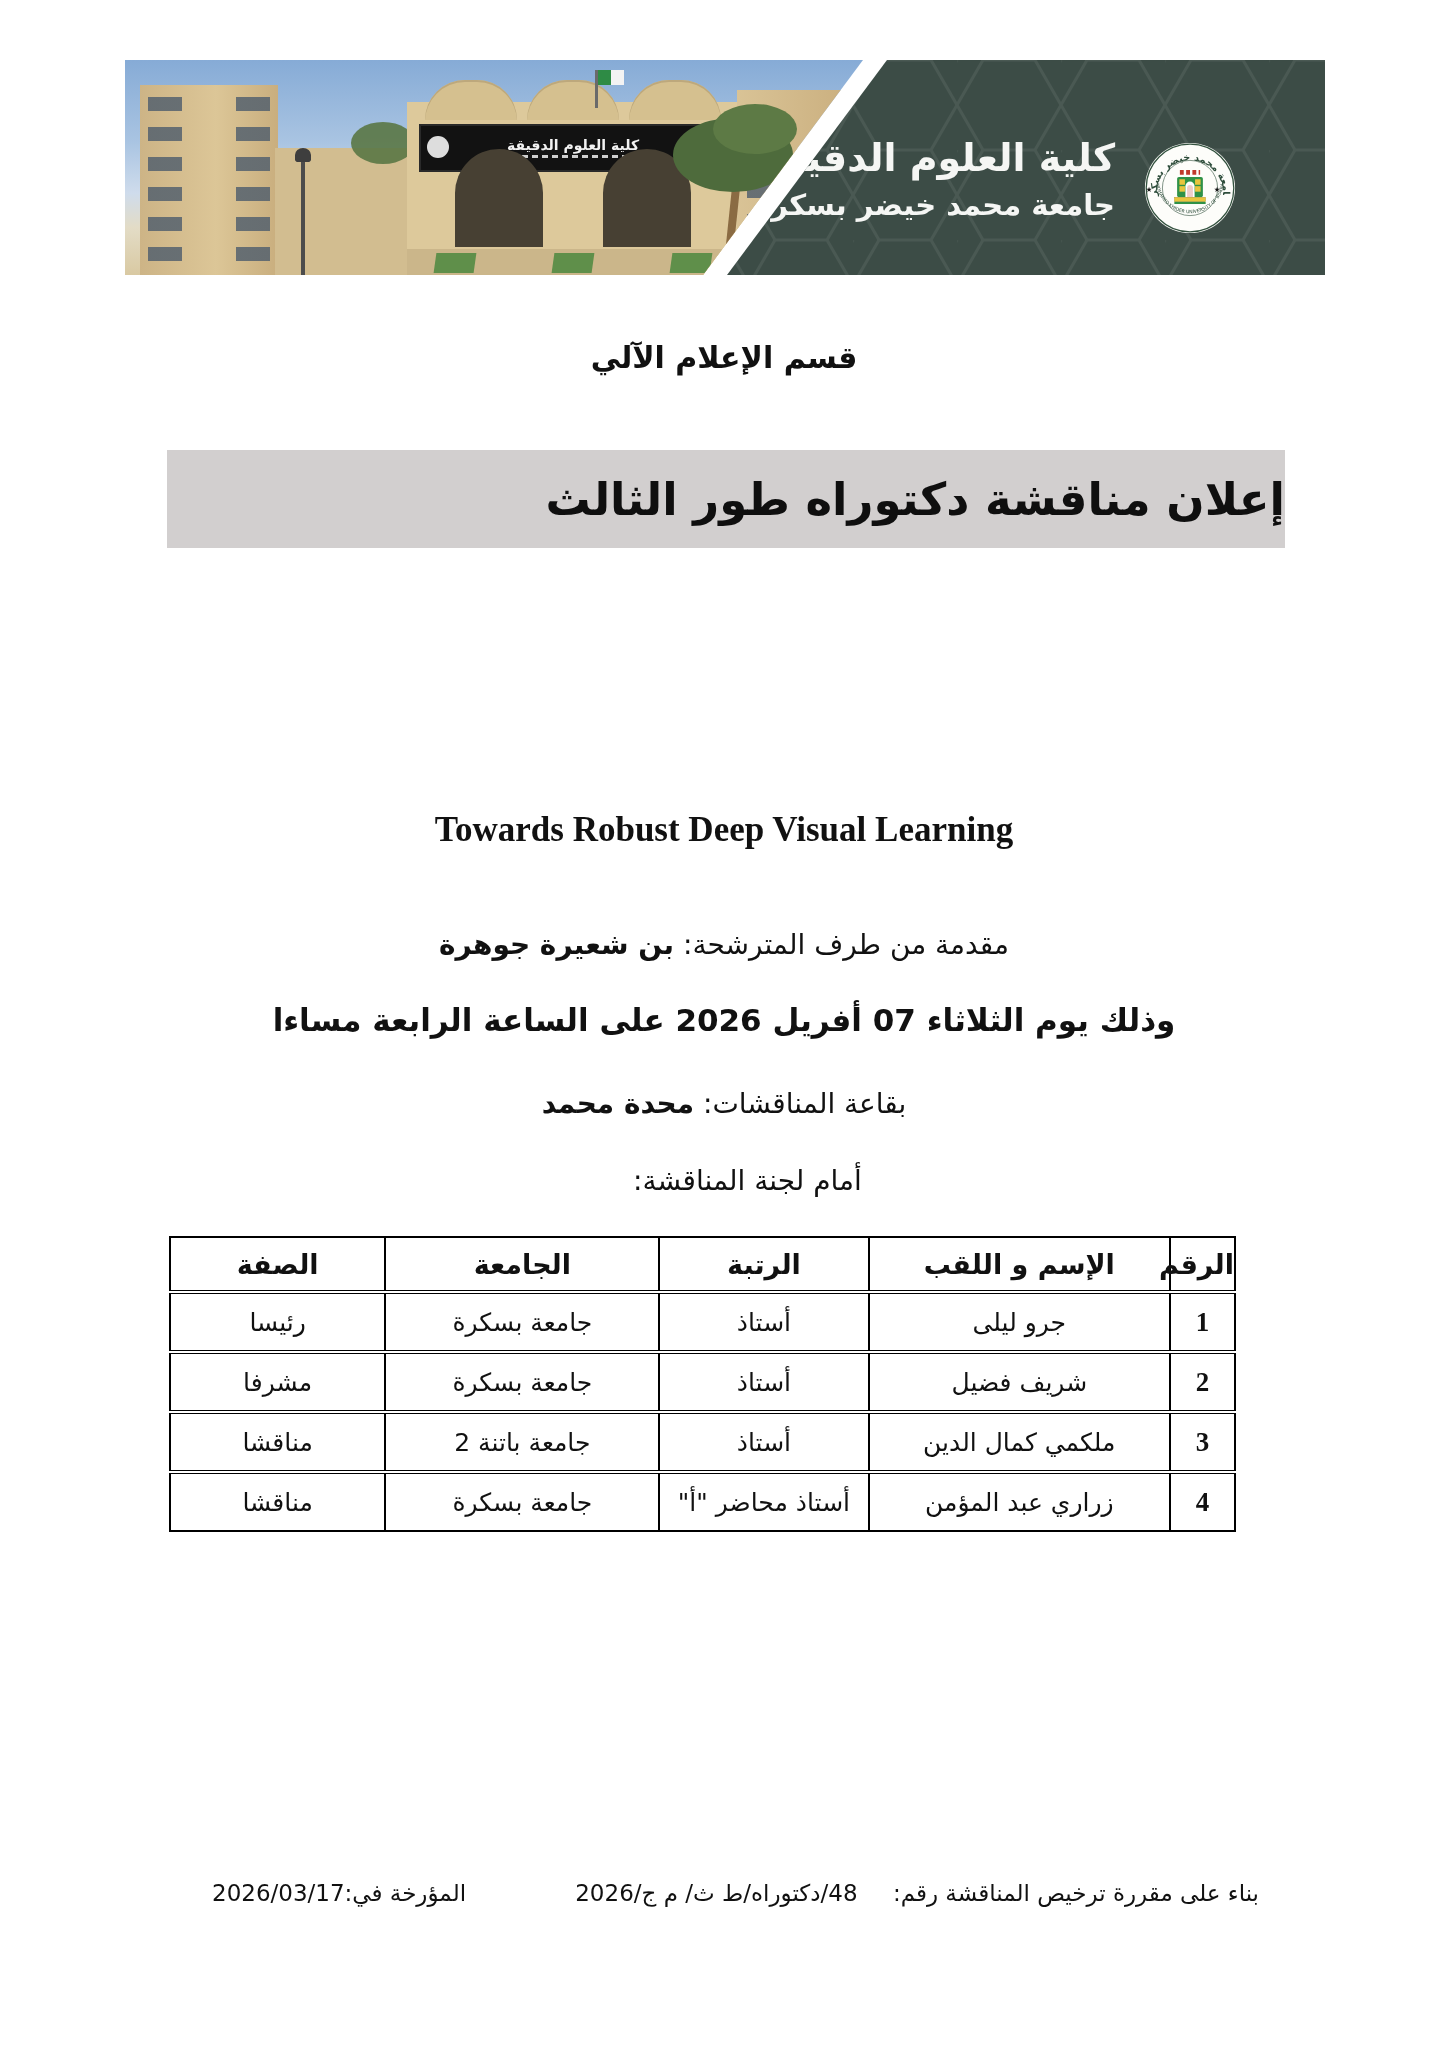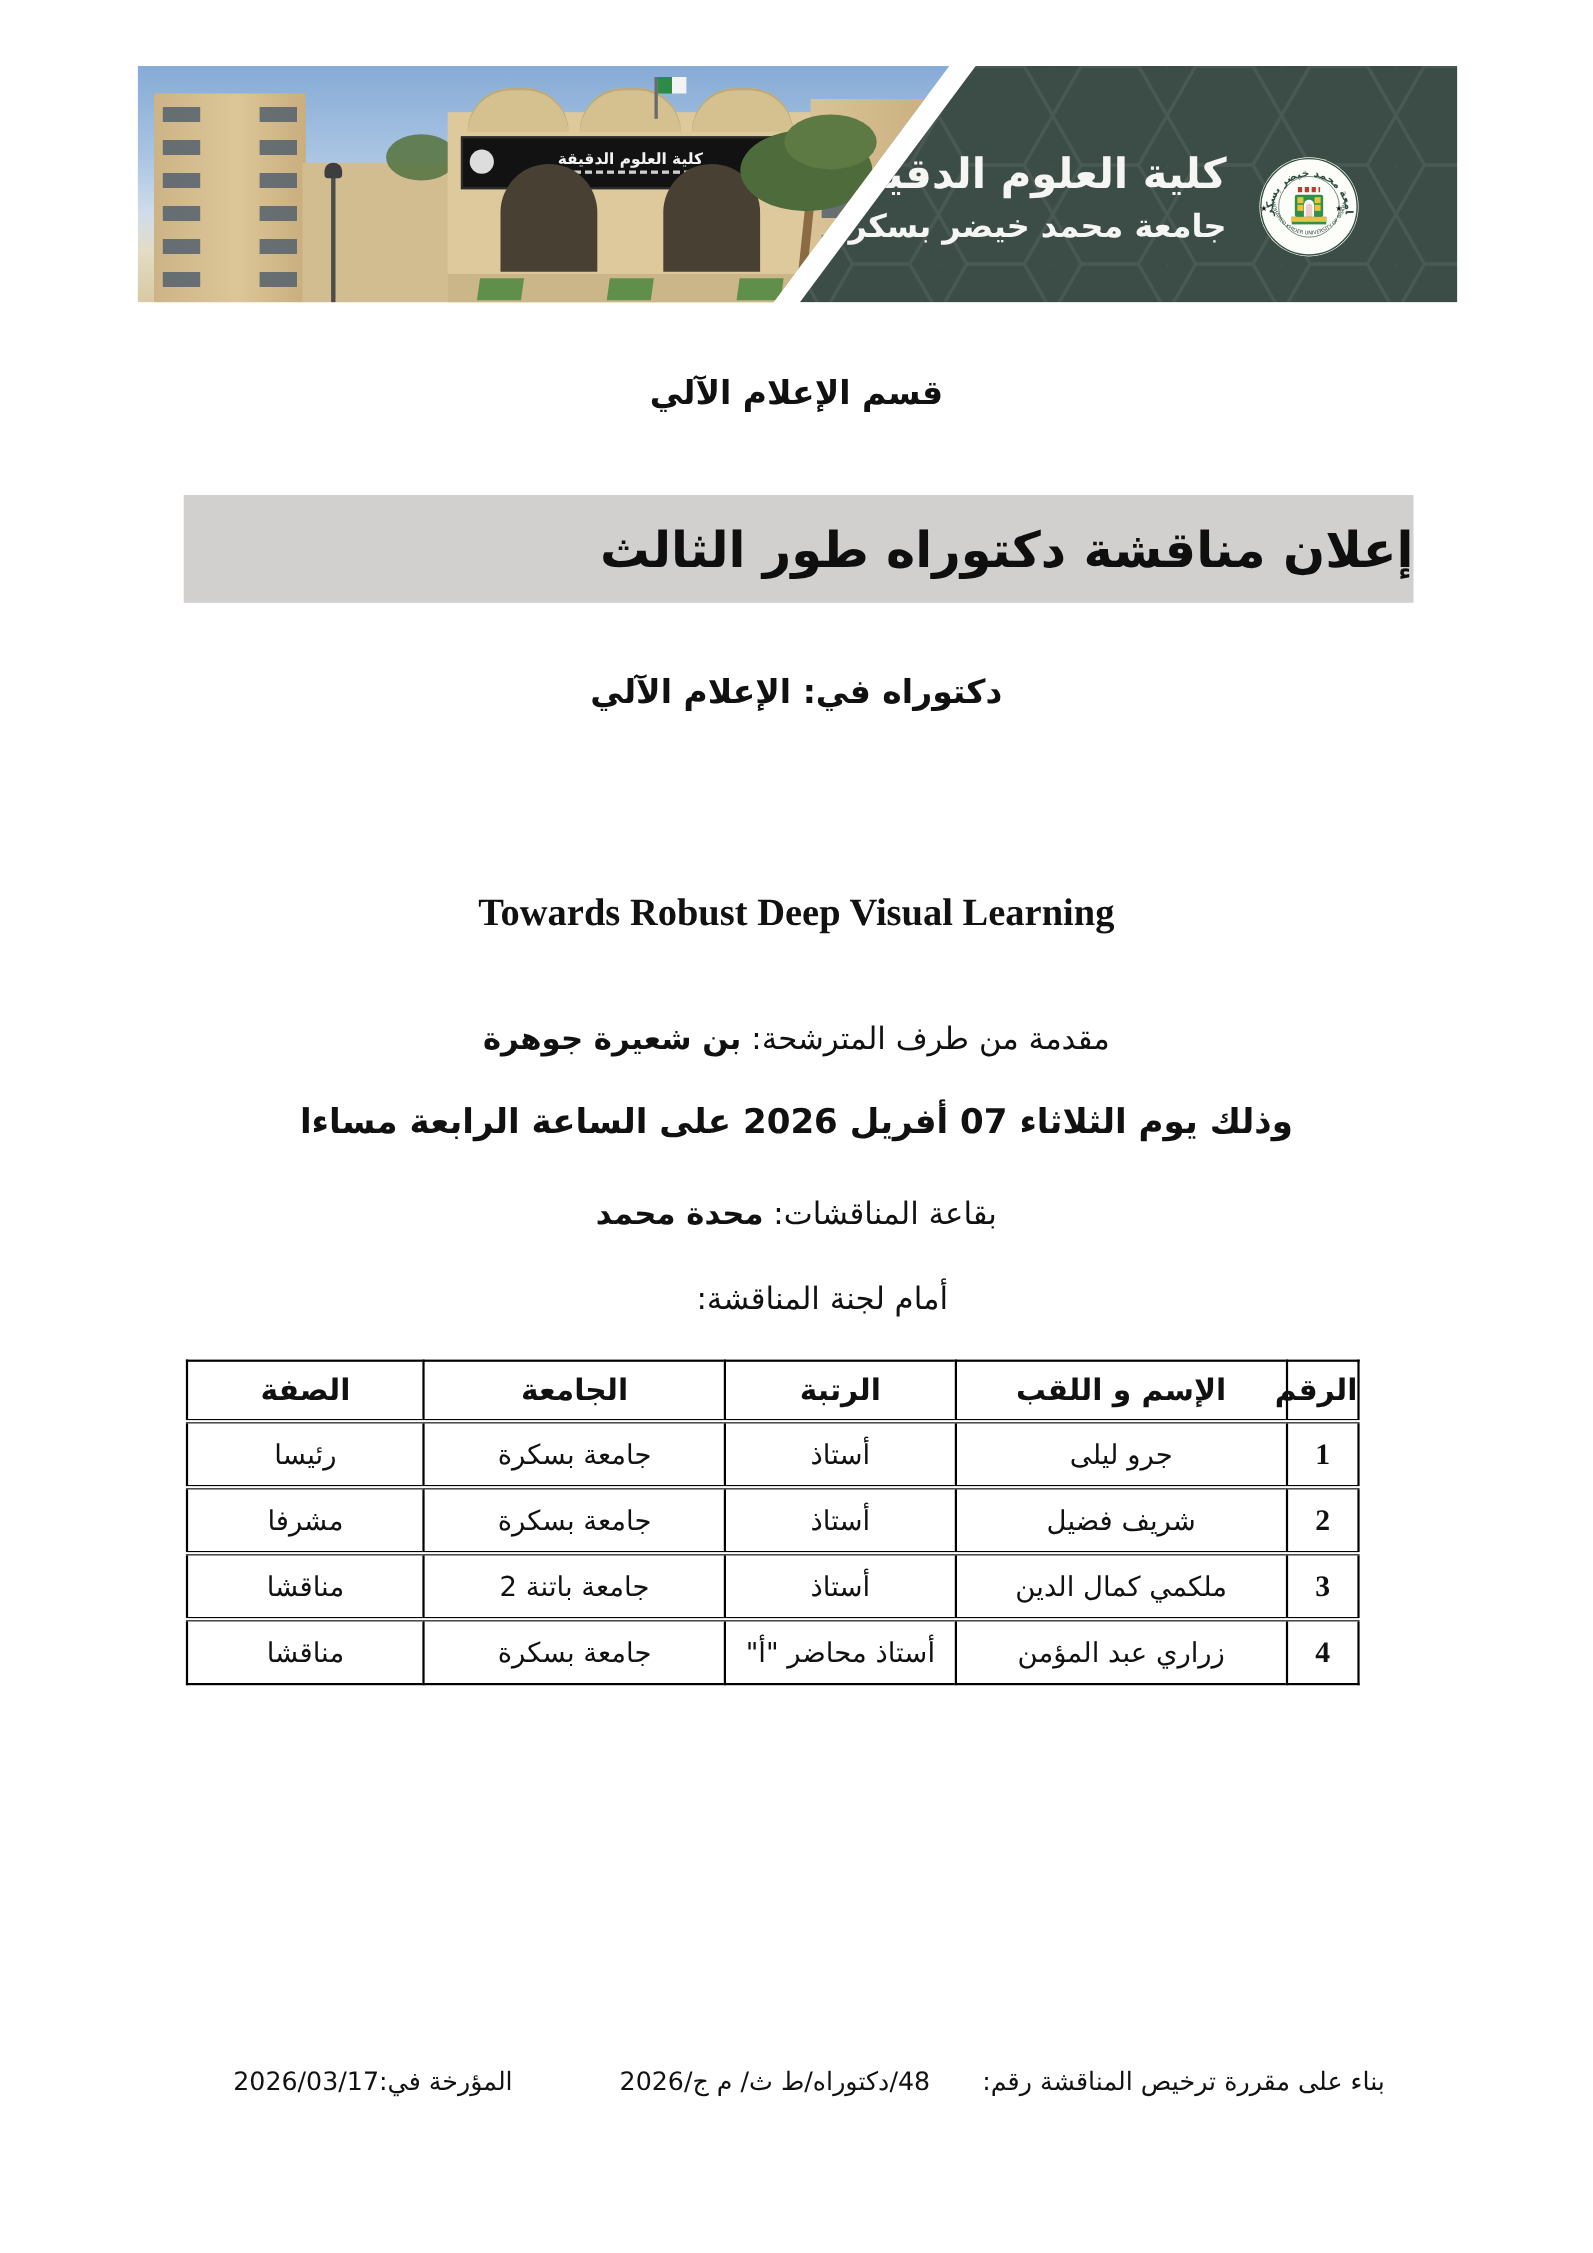--- a/index.html
+++ b/index.html
@@ -62,21 +62,21 @@
   .jury{position:absolute;left:169px;top:1236px;width:1067px;border-collapse:collapse;direction:rtl;
     border:2px solid #000;table-layout:fixed;}
   .jury th,.jury td{border:2px solid #000;border-bottom:4px double #000;text-align:center;vertical-align:middle;padding:0;}
   .jury tr:last-child td{border-bottom:2px solid #000;}
   .jury th{height:52px;font-size:27px;font-weight:bold;}
   .jury td{height:56px;font-size:25px;font-weight:normal;}
   .jury td.num{font-family:"Liberation Serif",serif;font-weight:bold;font-size:27px;}
   
   .footer{position:absolute;left:0;right:0;top:1880px;height:40px;font-size:23px;}
   .footer .f-right{position:absolute;right:189px;white-space:nowrap;}
-  .footer .f-ref{margin-right:40px;}
+  .footer .f-ref{margin-right:28px;}
   .footer .f-left{position:absolute;left:212px;white-space:nowrap;}
 </style>
 </head>
 <body>
 
 <div class="page">
 
   <div class="banner">
 
     <div class="banner-green">
@@ -165,24 +165,20 @@
       </g>
     </svg>
   </div>
 
   <div class="center-line dept">قسم الإعلام الآلي</div>
 
   <div class="graybar">
     <span class="graybar-text">إعلان مناقشة دكتوراه طور الثالث</span>
   </div>
 
-  <div class="center-line l-doc">
-    <span>دكتوراه في:</span>
-    <span>الإعلام الآلي</span>
-  </div>
 
   <div class="center-line l-thesis">Towards Robust Deep Visual Learning</div>
 
   <div class="center-line l-cand">
     <span>مقدمة من طرف المترشحة:</span>
     <b>بن شعيرة جوهرة</b>
   </div>
   <div class="center-line l-sched">وذلك يوم الثلاثاء 07 أفريل 2026 على الساعة الرابعة مساءا</div>
   <div class="center-line l-room">
     <span>بقاعة المناقشات:</span>

